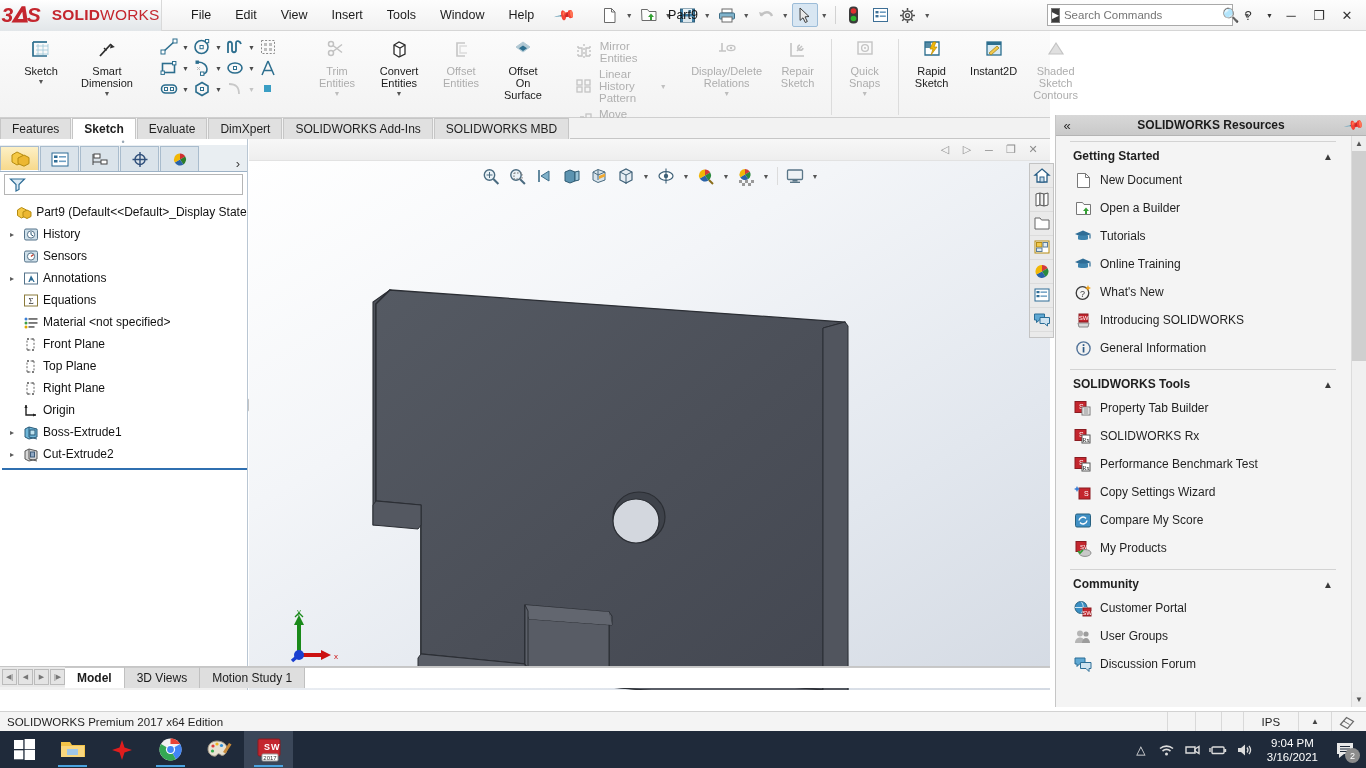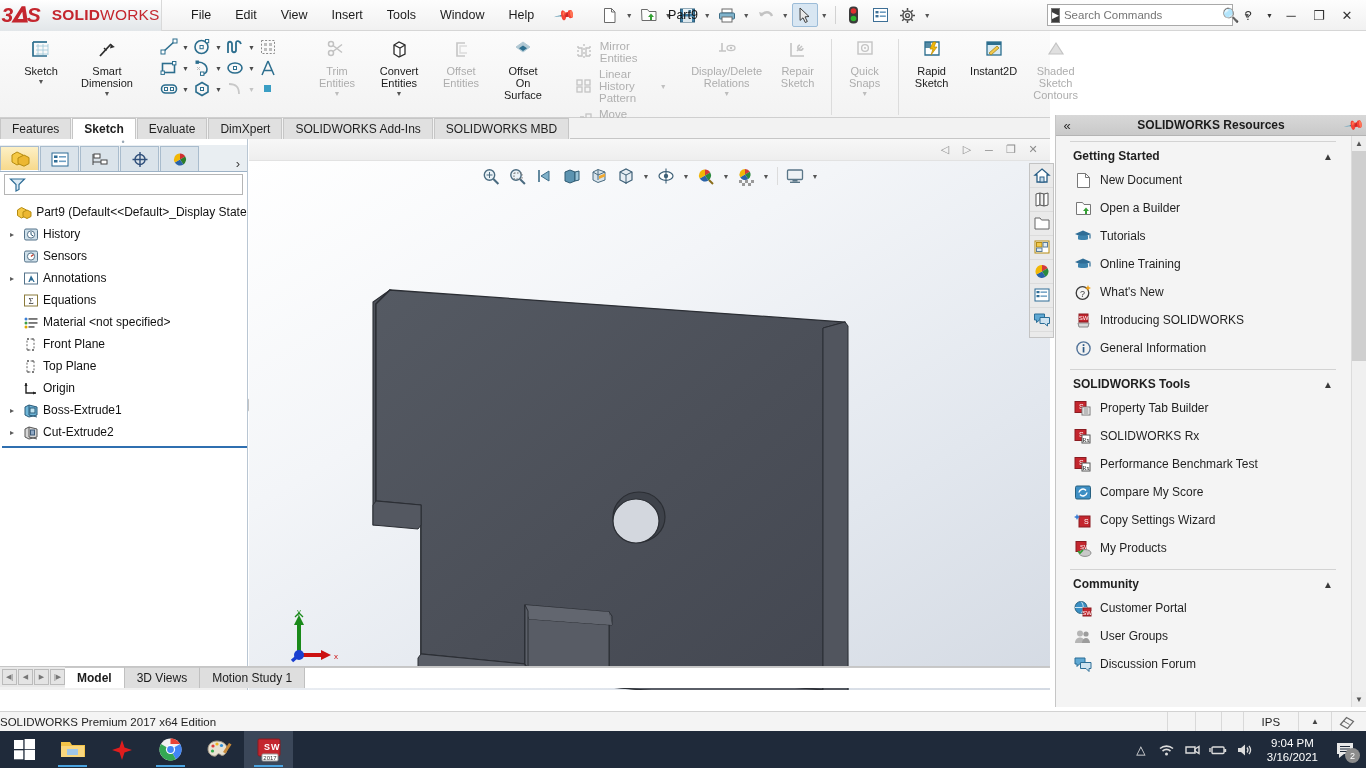--- a/index.html
+++ b/index.html
@@ -245,21 +245,21 @@
     border-top: 1px solid #c9c9c9;
   }
   .btab.active { background: #fff; font-weight: bold; }
   .btab-fill { flex: 1; background: #fff; height:21px; border-top:1px solid #c9c9c9;}
 
   .statusbar {
     position: absolute; left: 0; top: 711px; width: 1366px; height: 20px;
     background: #f4f4f4; border-top: 1px solid #d2d2d2;
     display: flex; align-items: center; font-size: 11.5px; color: #1f1f1f;
   }
-  .sb-text { padding-left: 0; }
+  .sb-text { padding-left: 7px; }
   .sb-right { margin-left: auto; display: flex; align-items: center; gap: 0; padding-right: 4px; justify-content: flex-end; }
   .sb-cell { border-left: 1px solid #d9d9d9; height: 20px; display:flex; align-items:center; padding: 0 9px; }
   .sb-units { padding: 0 18px; font-size: 11.5px; }
 
   
   .taskbar {
     position: absolute; left: 0; top: 731px; width: 1366px; height: 37px;
     background: #1f2a3a; display: flex; align-items: center;
   }
   .tb-start {
@@ -862,20 +862,30 @@
         <span class="tarrow blank">▸</span>
         <span class="ticon">
             <svg width="16" height="15" viewBox="0 0 16 15">
               <path d="M4 2h7v11H4z" fill="none" stroke="#666" stroke-dasharray="2 1.6"></path>
               <path d="M4 2h2M9 2h2M4 13h2M9 13h2" stroke="#444" stroke-width="1.2"></path>
             </svg>
           </span>
         <span>Top Plane</span>
       </div>
 
+      <div class="tnode">
+        <span class="tarrow blank">▸</span>
+        <span class="ticon">
+            <svg width="16" height="15" viewBox="0 0 16 15">
+              <path d="M4 2h7v11H4z" fill="none" stroke="#666" stroke-dasharray="2 1.6"></path>
+              <path d="M4 2h2M9 2h2M4 13h2M9 13h2" stroke="#444" stroke-width="1.2"></path>
+            </svg>
+          </span>
+        <span>Right Plane</span>
+      </div>
 
       <div class="tnode">
         <span class="tarrow blank">▸</span>
         <span class="ticon">
             <svg width="16" height="15" viewBox="0 0 16 15">
               <path d="M3 2v10h10" fill="none" stroke="#222" stroke-width="1.4"></path>
               <path d="M3 2l-1.6 3h3.2zM13 12l-3-1.6v3.2z" fill="#222"></path>
             </svg>
           </span>
         <span>Origin</span>
@@ -1245,35 +1255,35 @@
                 <text x="5" y="9" font-size="7" fill="#fff" font-family="sans-serif">S</text>
                 <rect x="8" y="7" width="8" height="8" fill="#fff" stroke="#555"></rect>
                 <text x="12" y="13.5" font-size="6" text-anchor="middle" fill="#222" font-family="serif">Rx</text>
               </svg>
             </span>
           <span>Performance Benchmark Test</span>
         </div>
         <div class="tp-item">
           <span class="tp-ico">
               <svg width="18" height="17" viewBox="0 0 18 17">
-                <rect x="1.5" y="2" width="15" height="13" rx="1.5" fill="#3f8fc4" stroke="#27607f"></rect>
-                <path d="M5 8.5a4 4 0 017-2M13 8.5a4 4 0 01-7 2" fill="none" stroke="#fff" stroke-width="1.5"></path>
-              </svg>
-            </span>
-          <span>Compare My Score</span>
-        </div>
-        <div class="tp-item">
-          <span class="tp-ico">
-              <svg width="18" height="17" viewBox="0 0 18 17">
                 <rect x="5" y="4" width="11" height="11" fill="#c4262e" stroke="#8a1b21"></rect>
                 <text x="10" y="12" font-size="7" fill="#fff" font-family="sans-serif">S</text>
                 <path d="M1 8l4-5M3 2l1 2 2 1-2 1-1 2-1-2-2-1 2-1z" fill="#3a7fd5"></path>
               </svg>
             </span>
           <span>Copy Settings Wizard</span>
+        </div>
+        <div class="tp-item">
+          <span class="tp-ico">
+              <svg width="18" height="17" viewBox="0 0 18 17">
+                <rect x="1.5" y="2" width="15" height="13" rx="1.5" fill="#3f8fc4" stroke="#27607f"></rect>
+                <path d="M5 8.5a4 4 0 017-2M13 8.5a4 4 0 01-7 2" fill="none" stroke="#fff" stroke-width="1.5"></path>
+              </svg>
+            </span>
+          <span>Compare My Score</span>
         </div>
         <div class="tp-item">
           <span class="tp-ico">
               <svg width="18" height="17" viewBox="0 0 18 17">
                 <rect x="2" y="1.5" width="10" height="10" fill="#c4262e" stroke="#8a1b21"></rect>
                 <text x="6" y="8.5" font-size="6" fill="#fff" font-family="sans-serif">SW</text>
                 <ellipse cx="11" cy="13" rx="6" ry="3.4" fill="#c9c9c9" stroke="#8f8f8f"></ellipse>
                 <path d="M4 11l2 2 3-3" fill="none" stroke="#2e9e2e" stroke-width="1.7"></path>
               </svg>
             </span>

